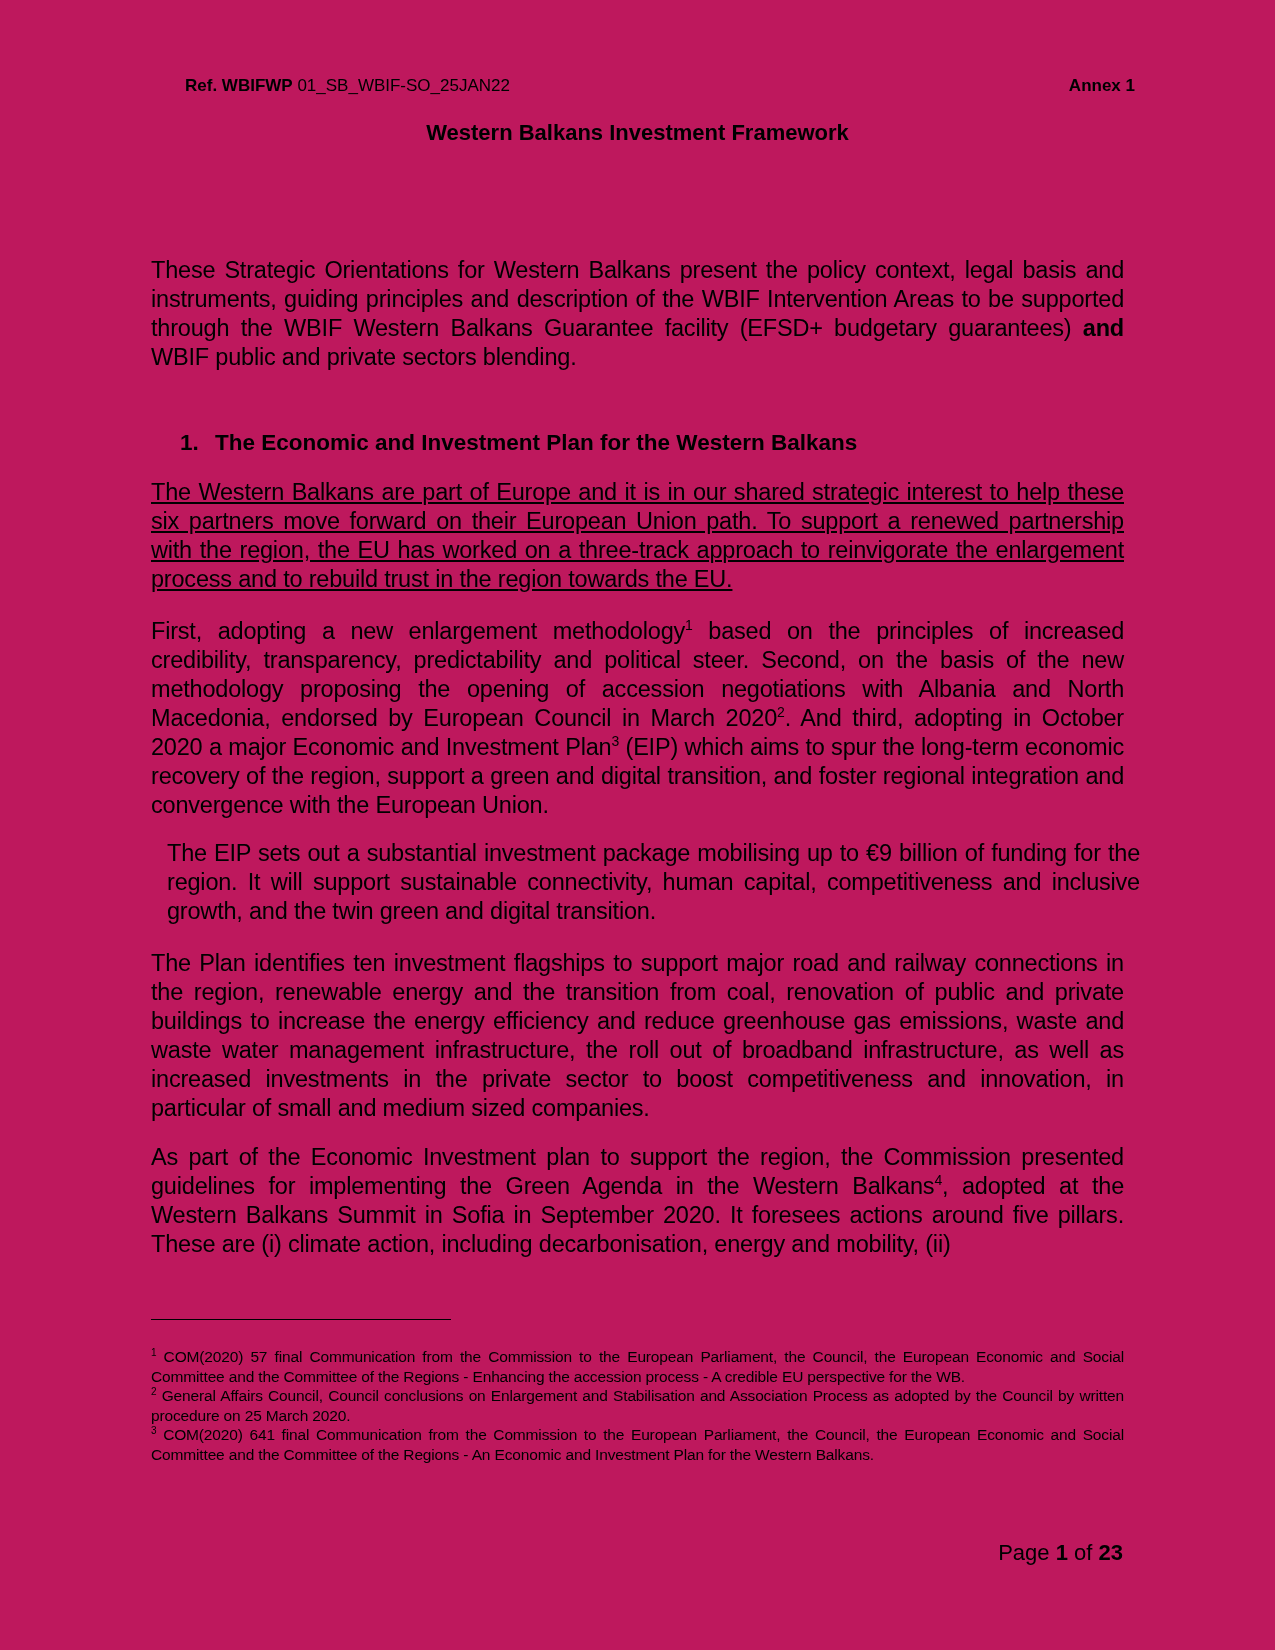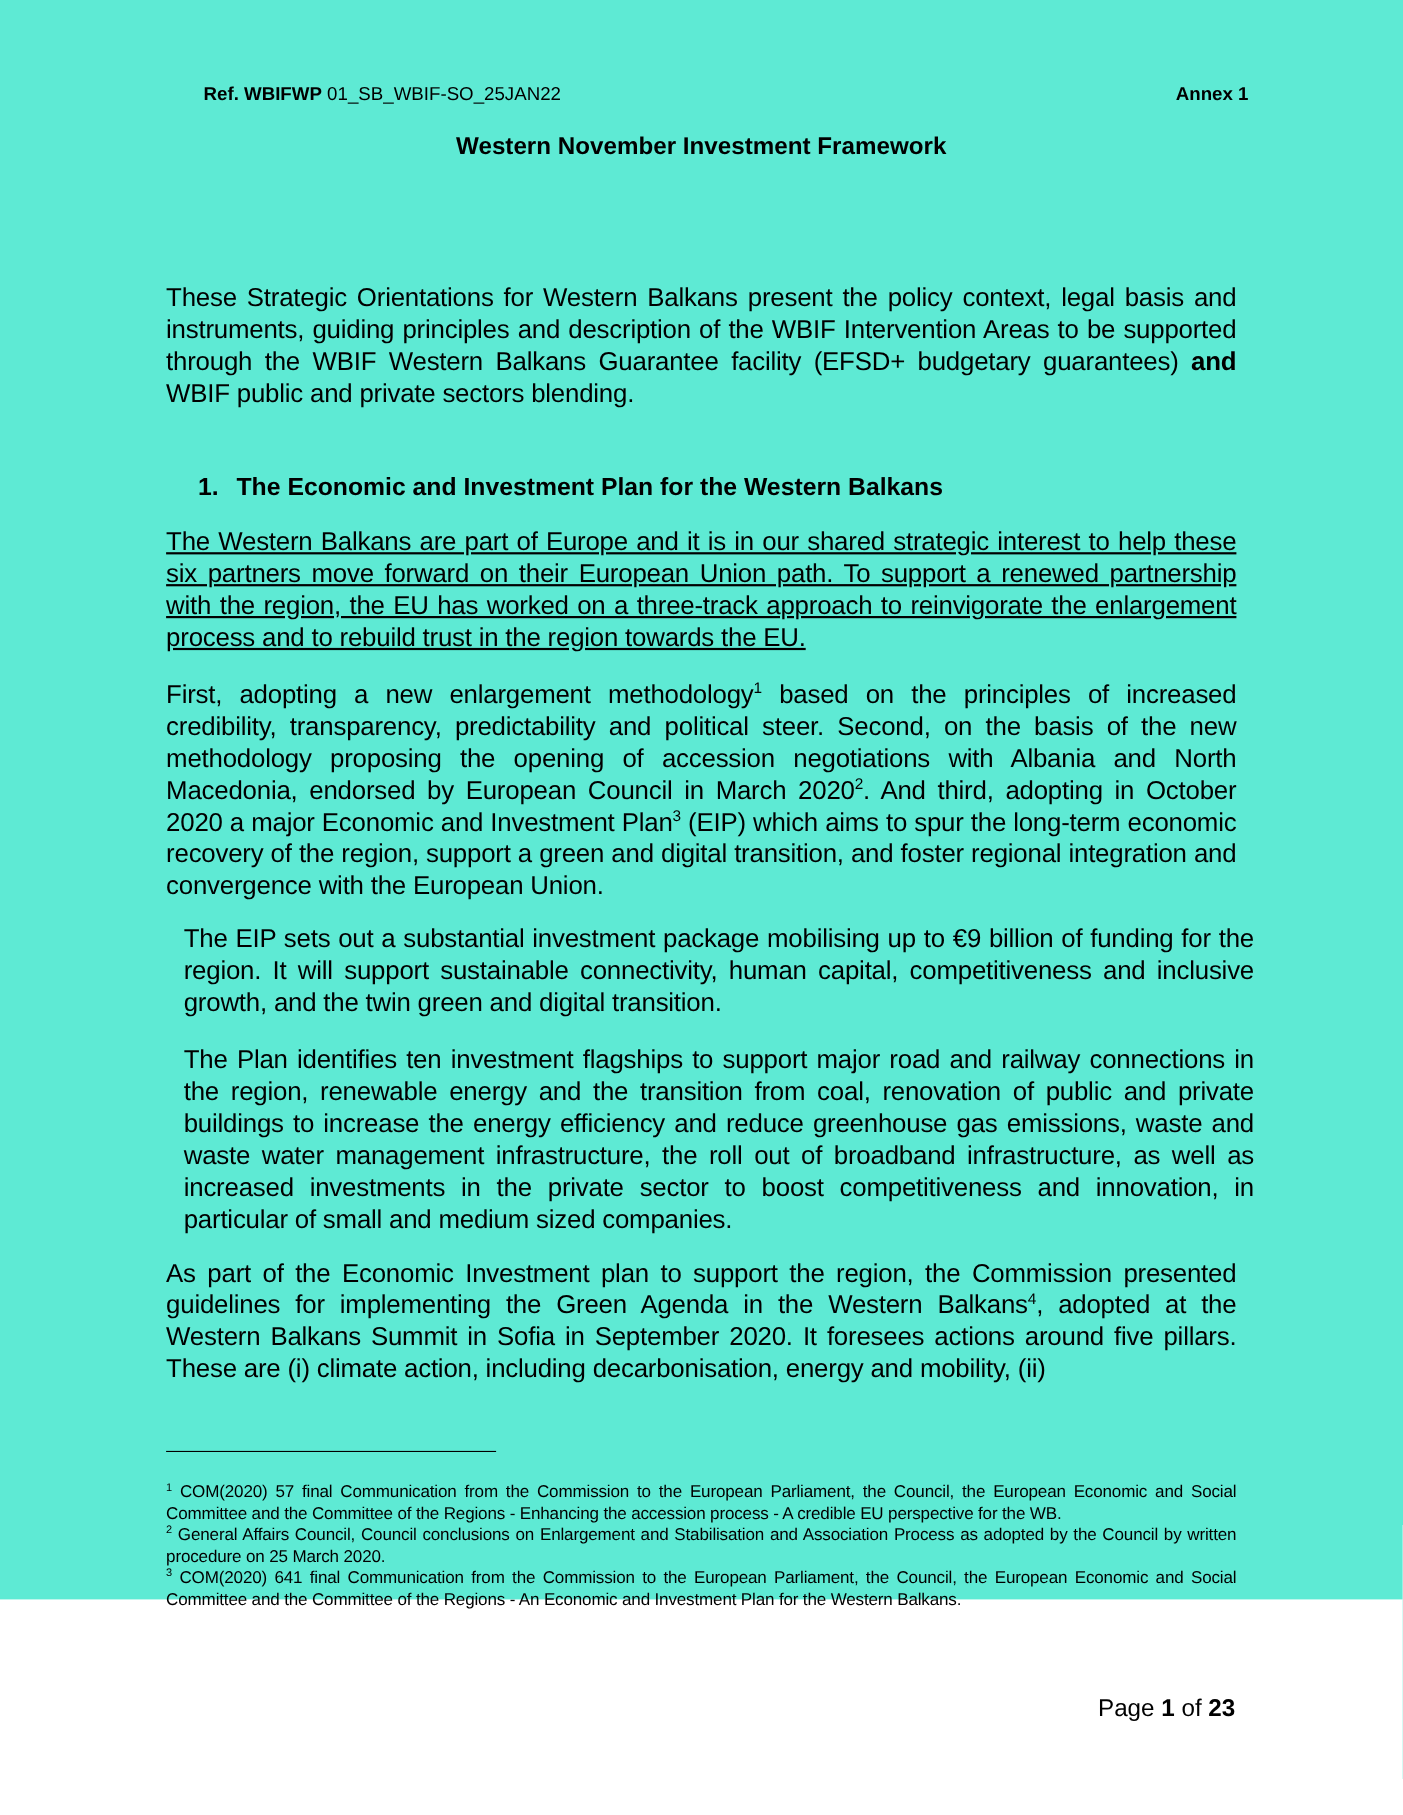--- a/index.html
+++ b/index.html
@@ -1,58 +1,58 @@
 <!DOCTYPE html>
 <html><head>
 <meta charset="utf-8">
 <style>
   html, body { margin: 0; padding: 0; background: #ffffff; }
   body { width: 1275px; height: 1650px; position: relative; overflow: hidden; color: #000; }
-  .page { position: absolute; left: 0; top: 0; width: 1275px; height: 1454px; background: #5eead4; }
+  .page { position: absolute; left: 0; top: 0; width: 1275px; height: 1650px; background: #be185d; }
   .hdr { position: absolute; top: 76px; font-family: "Liberation Sans", sans-serif; font-size: 17px; }
   .hdr-left { left: 185px; }
   .hdr-left b { font-weight: bold; }
   .hdr-right { right: 140px; font-weight: bold; }
   .title { position: absolute; left: 151px; width: 973px; text-align: center;
            font-family: "Liberation Sans", sans-serif; font-weight: bold; font-size: 22px; }
   .title1 { top: 120px; }
   .title2 { top: 167px; }
   .body { position: absolute; left: 151px; width: 973px;
           font-family: "Liberation Sans", sans-serif; font-size: 23.5px; line-height: 29px;
           text-align: justify; letter-spacing: -0.2px; }
   .body p { margin: 0; }
   .body sup { font-size: 14px; line-height: 0; vertical-align: 9px; }
   .p-intro { top: 256px; }
   .section-h { position: absolute; left: 180px; top: 430px;
                font-family: "Liberation Sans", sans-serif; font-weight: bold; font-size: 22.5px; }
   .section-h .num { display: inline-block; width: 35px; }
   .p2 { top: 478px; text-decoration: underline; }
   .p3 { top: 617px; }
   .p4 { top: 839px; margin-left: 16px; }
-  .p5 { top: 949px; margin-left: 16px; }
+  .p5 { top: 949px; }
   .p6 { top: 1143px; }
   .fn-rule { position: absolute; left: 151px; top: 1319px; width: 300px; height: 0; border-top: 1.5px solid #000; }
   .footnotes { position: absolute; left: 151px; top: 1347px; width: 973px;
                font-family: "Liberation Sans", sans-serif; font-size: 15.5px; line-height: 19.5px;
                text-align: justify; letter-spacing: -0.15px; }
   .footnotes p { margin: 0; }
   .footnotes sup { font-size: 10px; line-height: 0; vertical-align: 6px; }
   .page-num { position: absolute; right: 152px; top: 1540px;
               font-family: "Liberation Sans", sans-serif; font-size: 22px; }
   .page-num b { font-weight: bold; }
 </style>
 </head>
 <body>
 
 <div class="page">
 
   <div class="hdr hdr-left"><b>Ref. WBIFWP</b><span> 01_SB_WBIF-SO_25JAN22</span></div>
   <div class="hdr hdr-right">Annex 1</div>
 
-  <div class="title title1">Western November Investment Framework</div>
+  <div class="title title1">Western Balkans Investment Framework</div>
 
   <div class="body p-intro">
     <p><span>These Strategic Orientations for Western Balkans present the policy context, legal basis and instruments, guiding principles and description of the WBIF Intervention Areas to be supported through the WBIF Western Balkans Guarantee facility (EFSD+ budgetary guarantees) </span><b>and</b><span> WBIF public and private sectors blending.</span></p>
   </div>
 
   <div class="section-h"><span class="num">1.</span><span>The Economic and Investment Plan for the Western Balkans</span></div>
 
   <div class="body p2">
     <p>The Western Balkans are part of Europe and it is in our shared strategic interest to help these six partners move forward on their European Union path. To support a renewed partnership with the region, the EU has worked on a three-track approach to reinvigorate the enlargement process and to rebuild trust in the region towards the EU.</p>
   </div>

